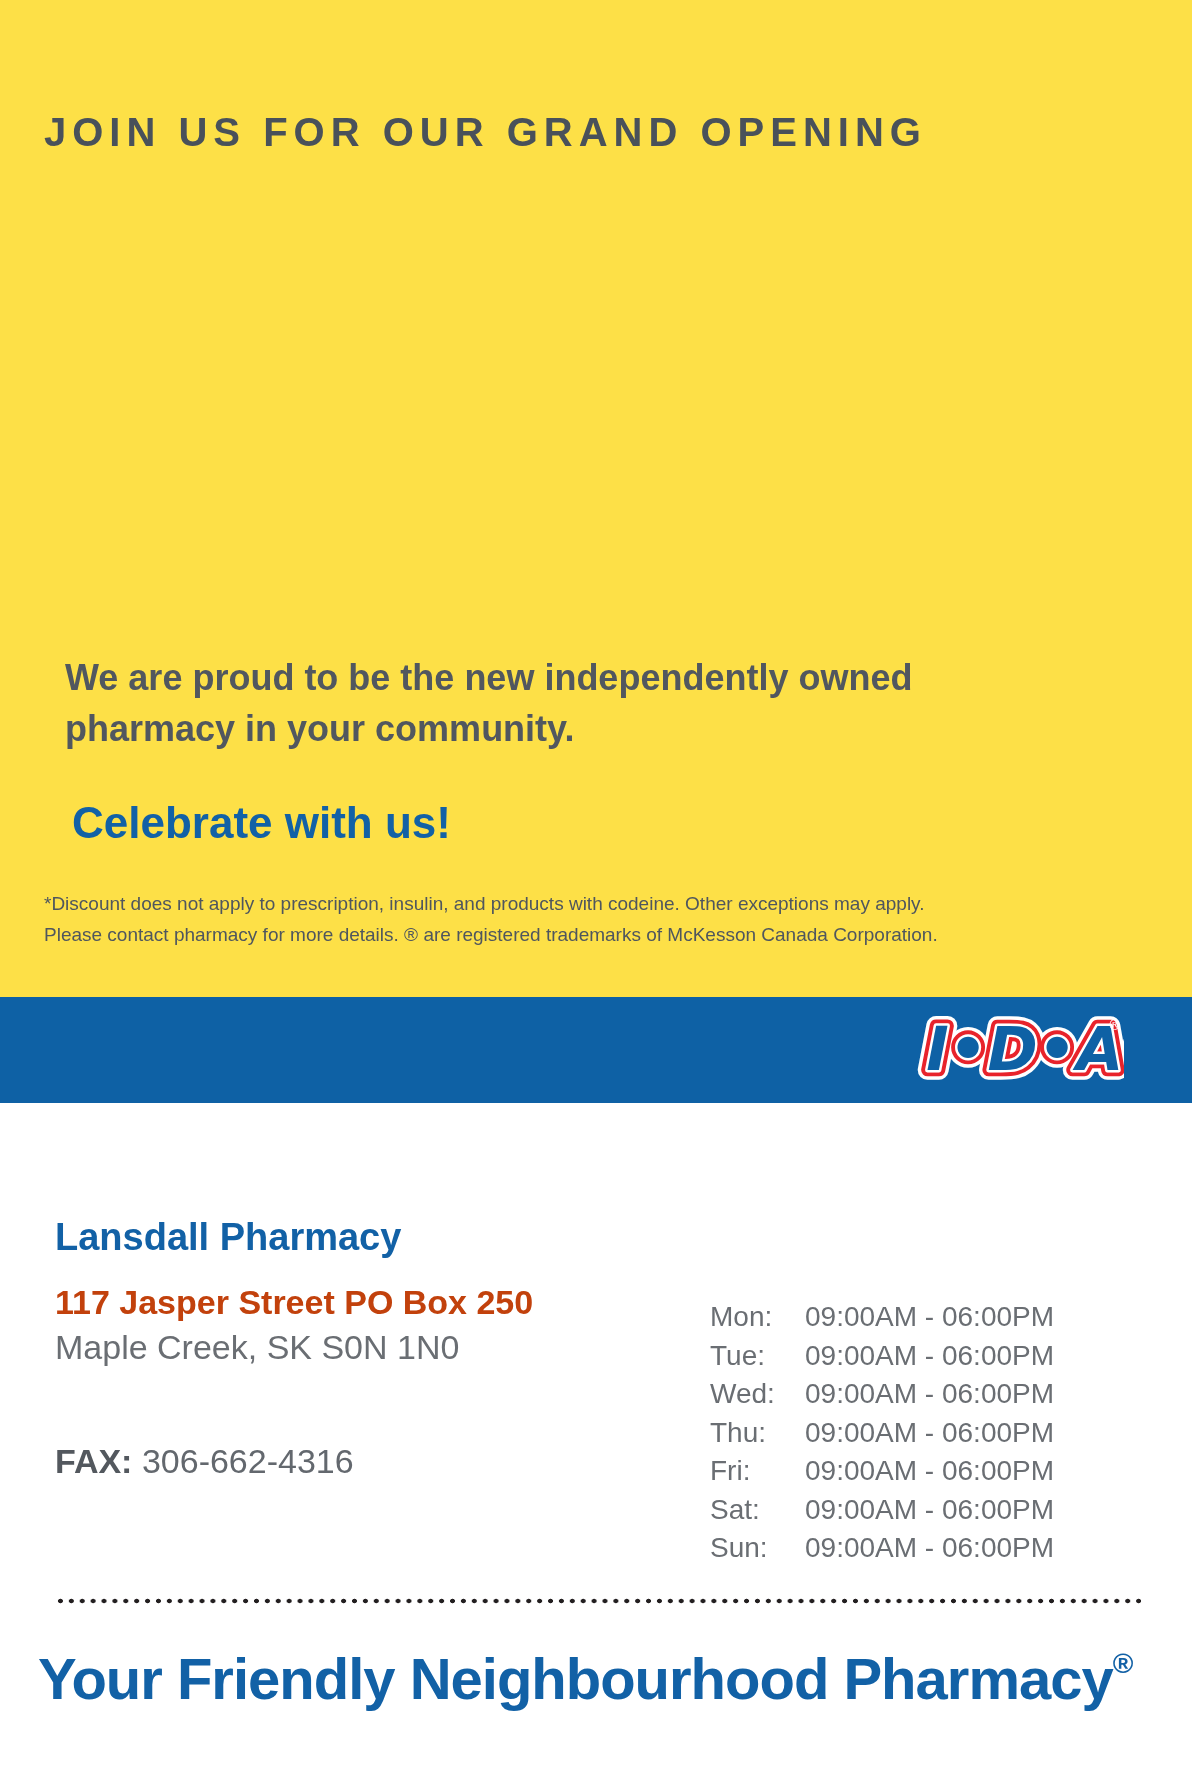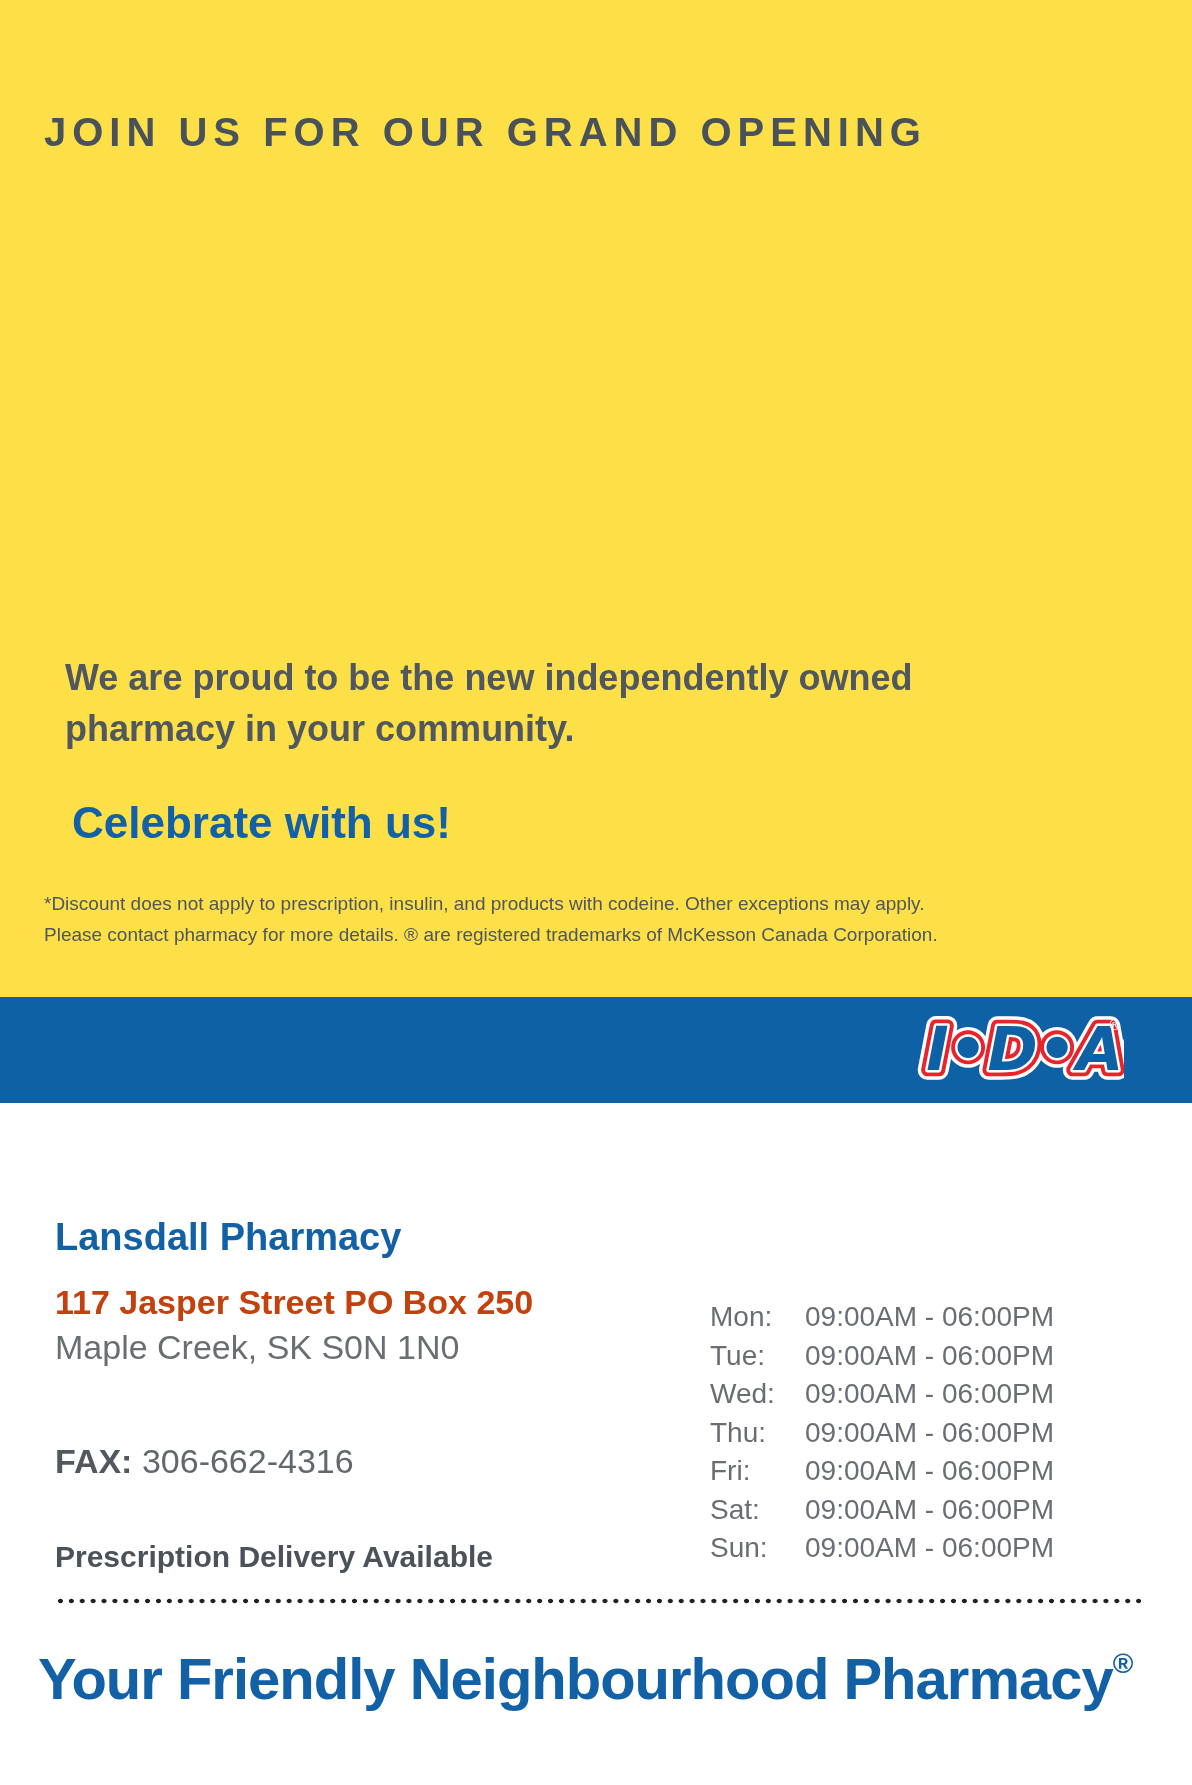--- a/index.html
+++ b/index.html
@@ -83,21 +83,20 @@
 
   <div class="pharmacy-name">Lansdall Pharmacy</div>
   <div class="addr1">117 Jasper Street PO Box 250</div>
   <div class="addr2">Maple Creek, SK S0N 1N0</div>
 
   <div class="faxrow">
     <span class="lbl">FAX:</span>
     <span class="val">306-662-4316</span>
   </div>
 
-  <div class="delivery">Prescription Delivery Available</div>
 
   <div class="hours">
     <div class="hours-row">
       <span>Mon:</span>
       <span>09:00AM - 06:00PM</span>
     </div>
     <div class="hours-row">
       <span>Tue:</span>
       <span>09:00AM - 06:00PM</span>
     </div>

